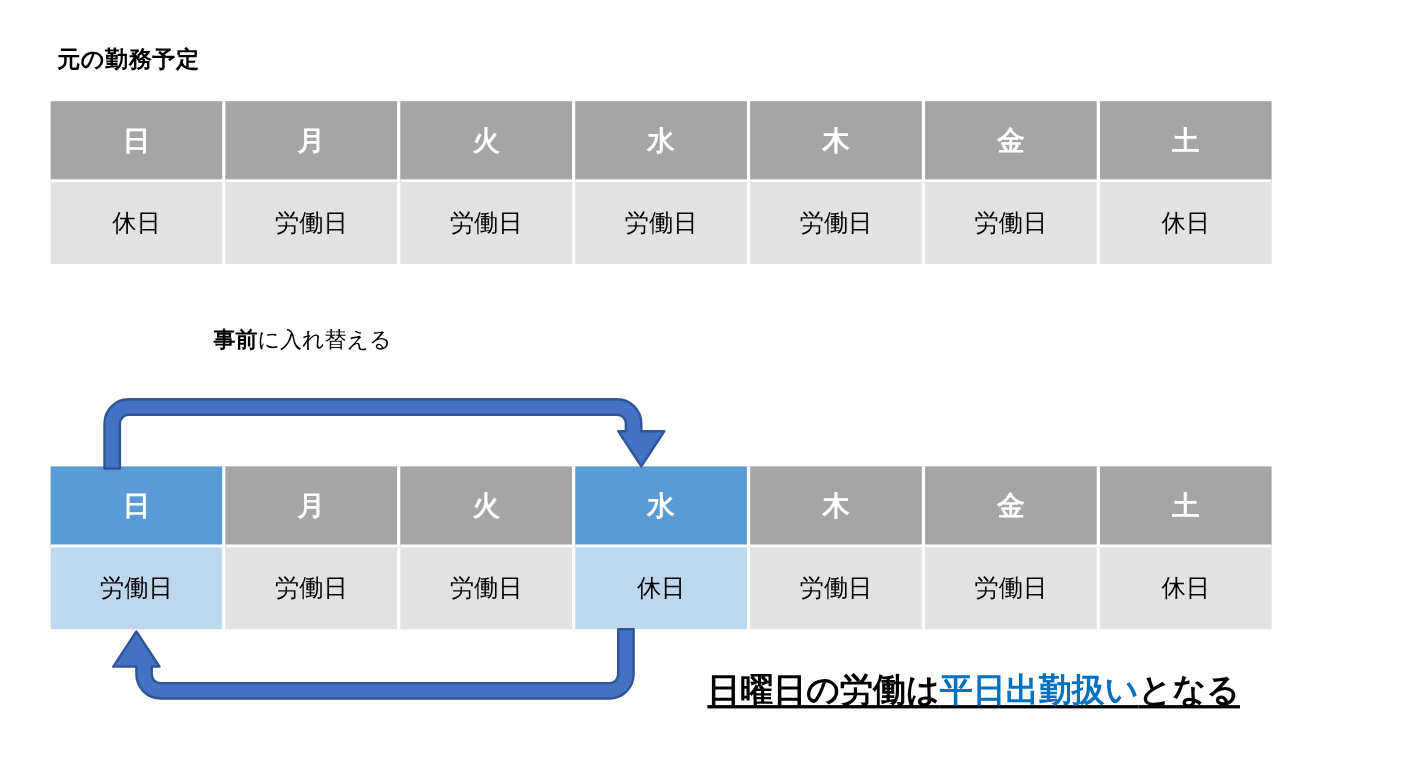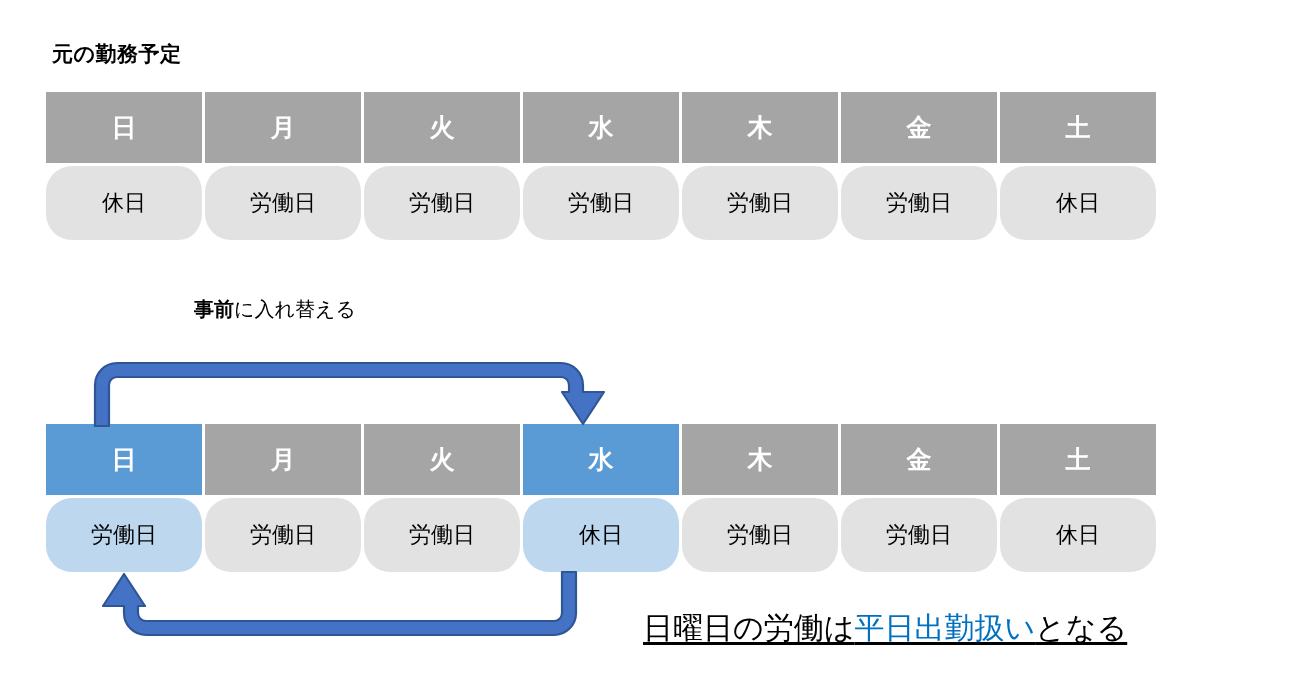--- a/index.html
+++ b/index.html
@@ -41,21 +41,21 @@
     line-height: 1;
   }
   .caption-mid .strong { font-weight: bold; }
   .caption-mid .normal { font-weight: normal; }
 
   .caption-bottom {
     position: absolute;
     left: 643px;
     top: 611px;
     font-size: 30px;
-    font-weight: normal;
+    font-weight: bold;
     white-space: nowrap;
     line-height: 1.15;
     text-decoration: underline;
     text-underline-offset: 4px;
     text-decoration-thickness: 3px;
   }
   .caption-bottom .accent { color: #0070C0; }
 
   
   .sched-table {
@@ -71,21 +71,21 @@
 
   .sched-table td {
     width: 156px;
     text-align: center;
     vertical-align: middle;
     border-right: 3px solid #ffffff;
     border-bottom: 3px solid #ffffff;
     padding: 0;
   }
   .sched-table tr td:last-child { border-right: none; }
-  .sched-table tr:last-child td { border-bottom: none; border-radius: 26px; }
+  .sched-table tr:last-child td { border-bottom: none; }
 
   .hdr-cell {
     height: 71px;
     background: #A5A5A5;
     color: #ffffff;
     font-size: 25px;
     font-weight: bold;
   }
   .hdr-cell.hl {
     background: #5B9BD5;

